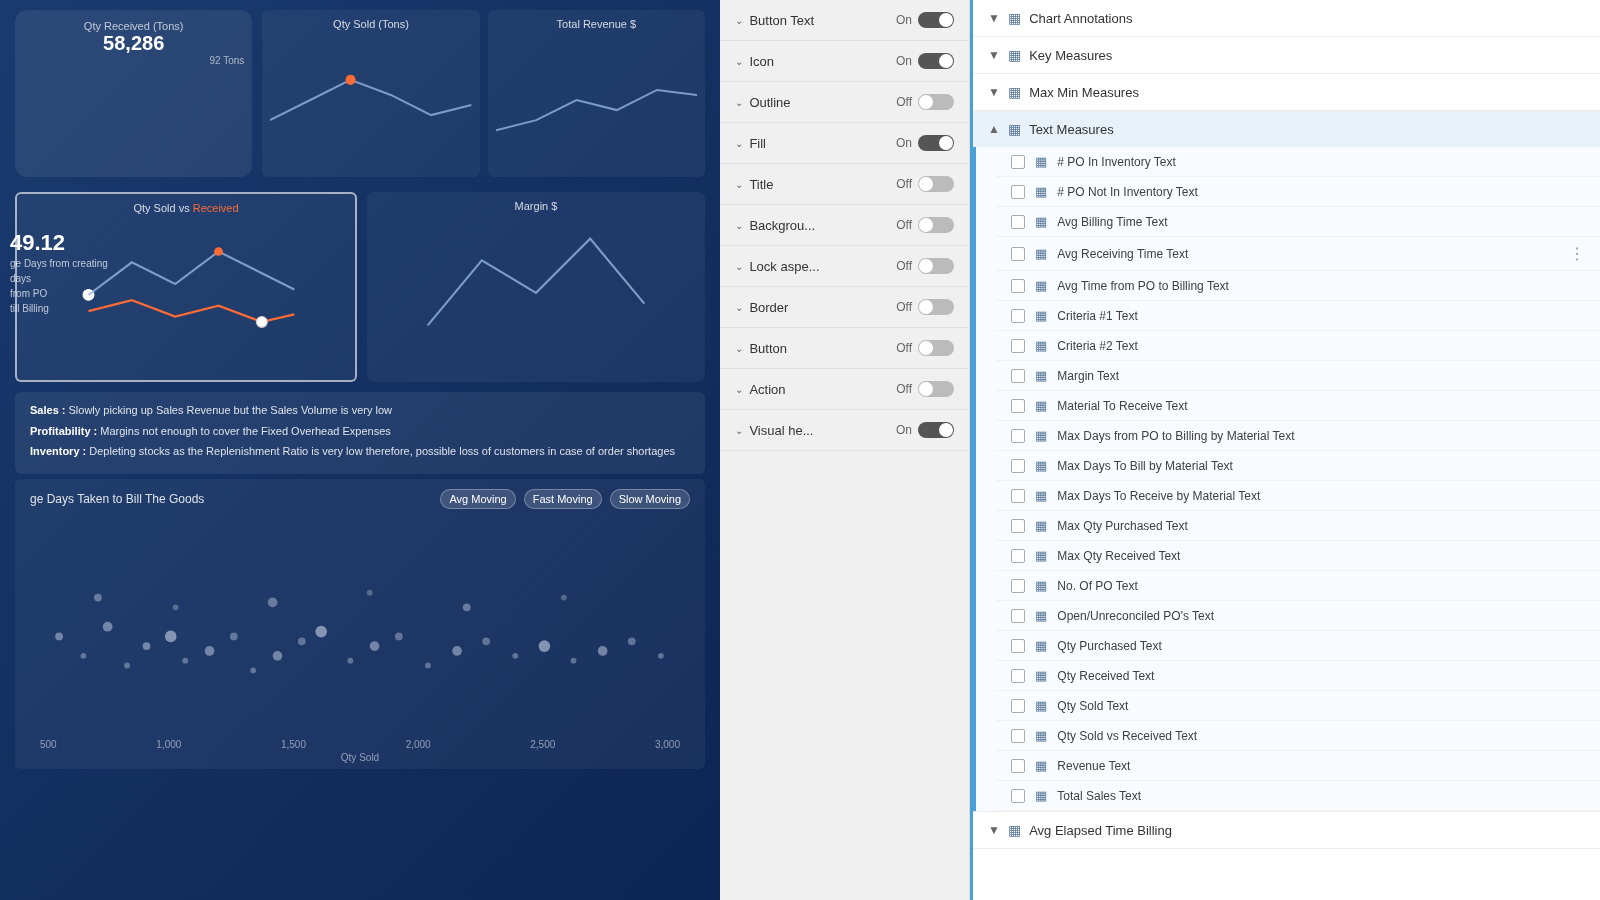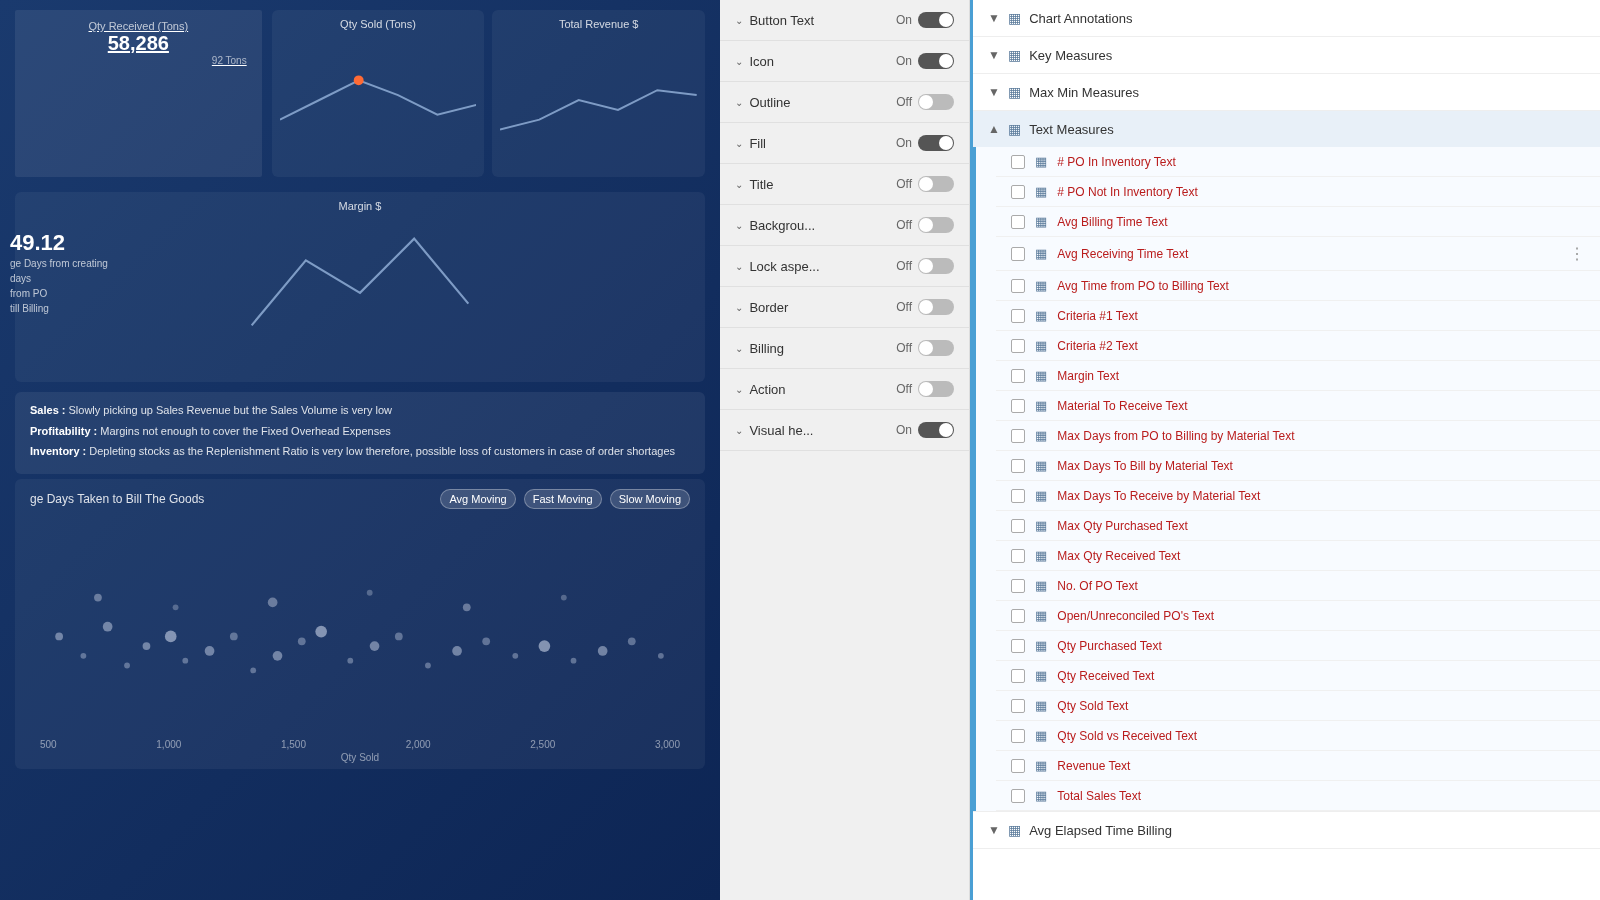--- a/index.html
+++ b/index.html
@@ -17,25 +17,24 @@
 
     
     .metrics-row {
       display: flex;
       padding: 10px 15px;
       gap: 10px;
     }
 
     .metric-card {
       background: rgba(255,255,255,0.08);
-      border-radius: 2px;
-      padding: 10px 15px;
+      border-radius: 12px;
+      padding: 10px 8px;
       color: white;
       flex: 1;
-      text-decoration: underline;
     }
 
     .metric-card .label {
       font-size: 11px;
       color: rgba(255,255,255,0.7);
       text-align: center;
     }
 
     .metric-card .value {
       font-size: 20px;
@@ -300,21 +299,21 @@
     }
 
     .tree-item .item-icon {
       color: #5a7a9a;
       font-size: 13px;
       flex-shrink: 0;
     }
 
     .tree-item .item-label {
       font-size: 12px;
-      color: #b91c1c;
+      color: #404040;
     }
 
     .scrollbar-hint {
       color: #999;
       font-size: 16px;
       margin-left: auto;
     }
 
     
     .tree-section.selected > .tree-section-header {
@@ -348,20 +347,32 @@
       <div class="chart-box" style="flex:1">
         <div class="chart-title">Total Revenue $</div>
         <svg class="chart-svg" viewBox="0 0 200 100">
           <polyline points="0,80 40,70 80,50 120,60 160,40 200,45" fill="none" stroke="rgba(150,180,220,0.8)" stroke-width="2"></polyline>
         </svg>
       </div>
     </div>
   </div>
 
   <div class="charts-area">
+    <div class="chart-box selected" style="flex:1">
+      <div class="chart-title">
+        <span>Qty Sold vs </span><span class="highlight">Received</span>
+      </div>
+      <svg class="chart-svg" viewBox="0 0 200 120">
+        <circle cx="10" cy="70" r="5" fill="white" stroke="white" stroke-width="1"></circle>
+        <polyline points="10,70 50,40 90,60 130,30 170,50 200,65" fill="none" stroke="rgba(150,180,220,0.8)" stroke-width="2"></polyline>
+        <circle cx="130" cy="30" r="4" fill="#ff6b35"></circle>
+        <polyline points="10,85 50,75 90,90 130,80 170,95 200,88" fill="none" stroke="#ff6b35" stroke-width="2"></polyline>
+        <circle cx="170" cy="95" r="5" fill="white" stroke="#ccc" stroke-width="1"></circle>
+      </svg>
+    </div>
     <div class="chart-box" style="flex:1">
       <div class="chart-title">Margin $</div>
       <svg class="chart-svg" viewBox="0 0 200 120">
         <polyline points="0,100 50,40 100,70 150,20 200,80" fill="none" stroke="rgba(150,180,220,0.8)" stroke-width="2"></polyline>
       </svg>
     </div>
   </div>
 
   <div style="position:absolute; left: 10px; top: 230px; color: white;">
     <div style="font-size:22px; font-weight:bold;">49.12</div>
@@ -528,21 +539,21 @@
     <div class="toggle">
       <span>Off</span>
       <div class="toggle-track off">
         <div class="toggle-thumb"></div>
       </div>
     </div>
   </div>
       <div class="prop-item">
     <div class="prop-label">
       <span class="prop-chevron">⌄</span>
-      <span>Billing</span>
+      <span>Button</span>
     </div>
     <div class="toggle">
       <span>Off</span>
       <div class="toggle-track off">
         <div class="toggle-thumb"></div>
       </div>
     </div>
   </div>
       <div class="prop-item">
     <div class="prop-label">

